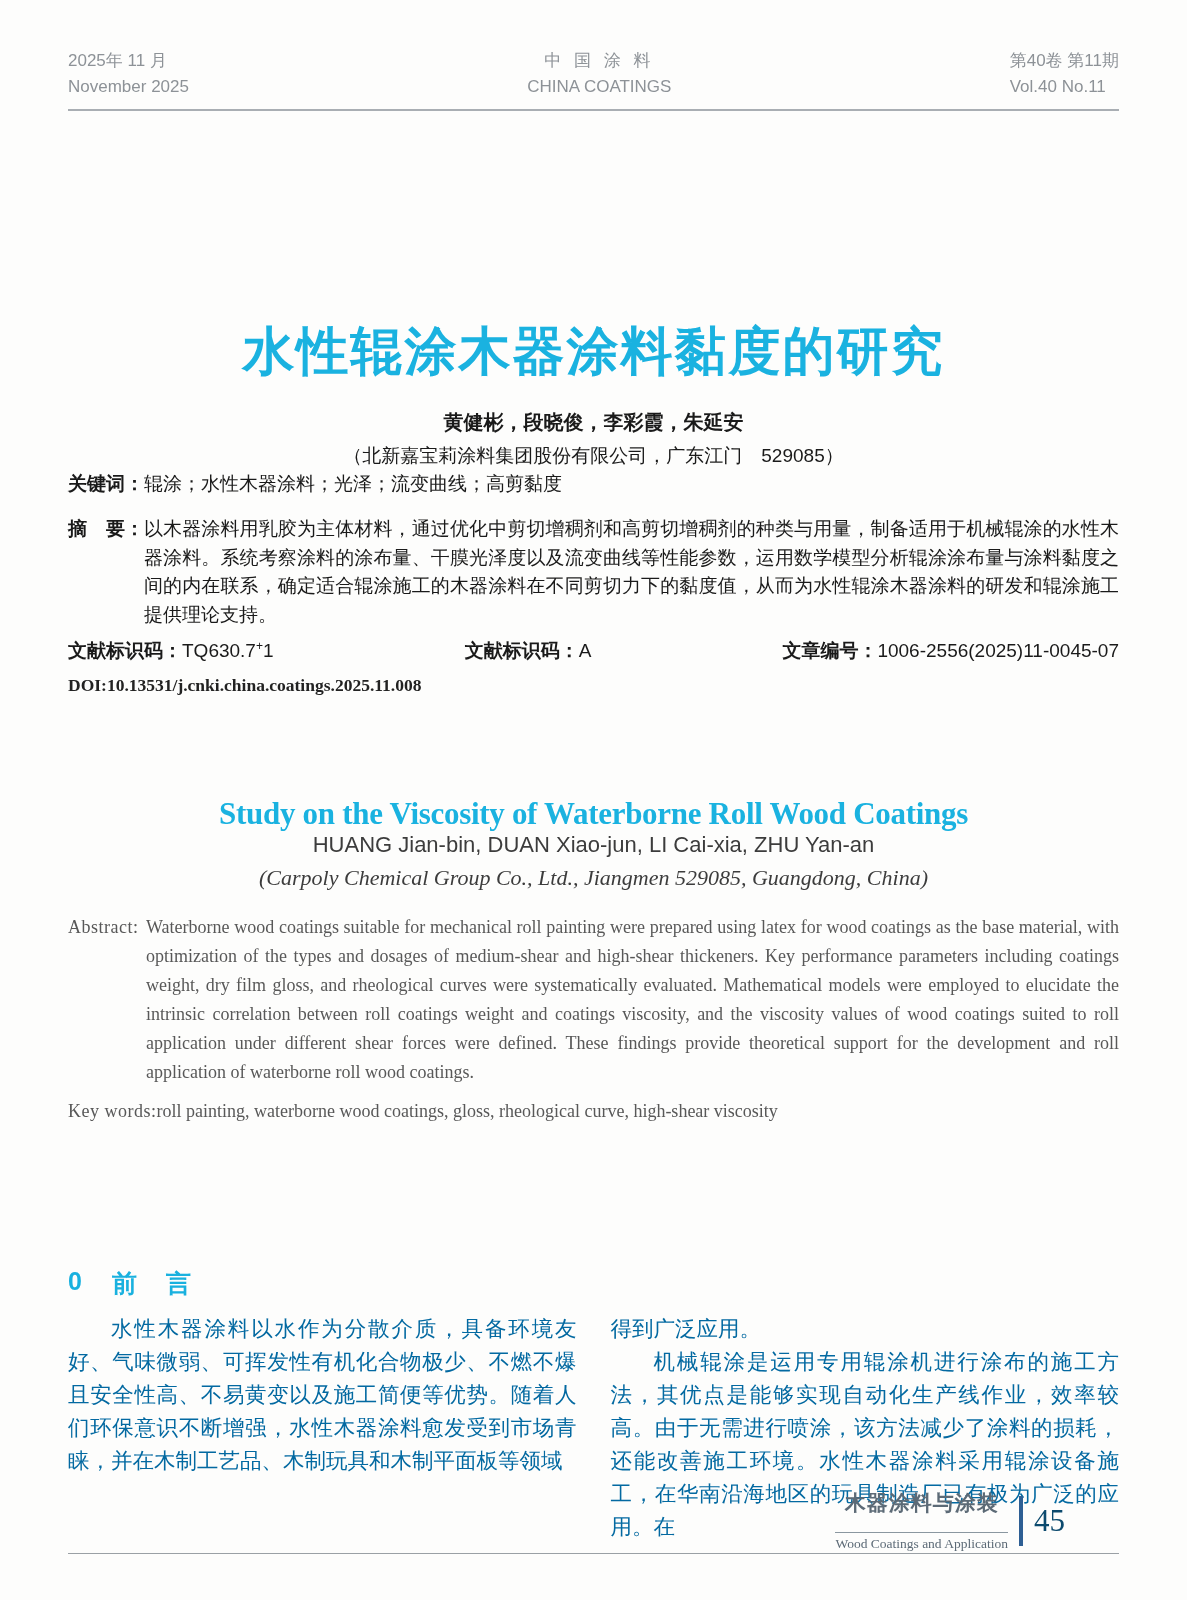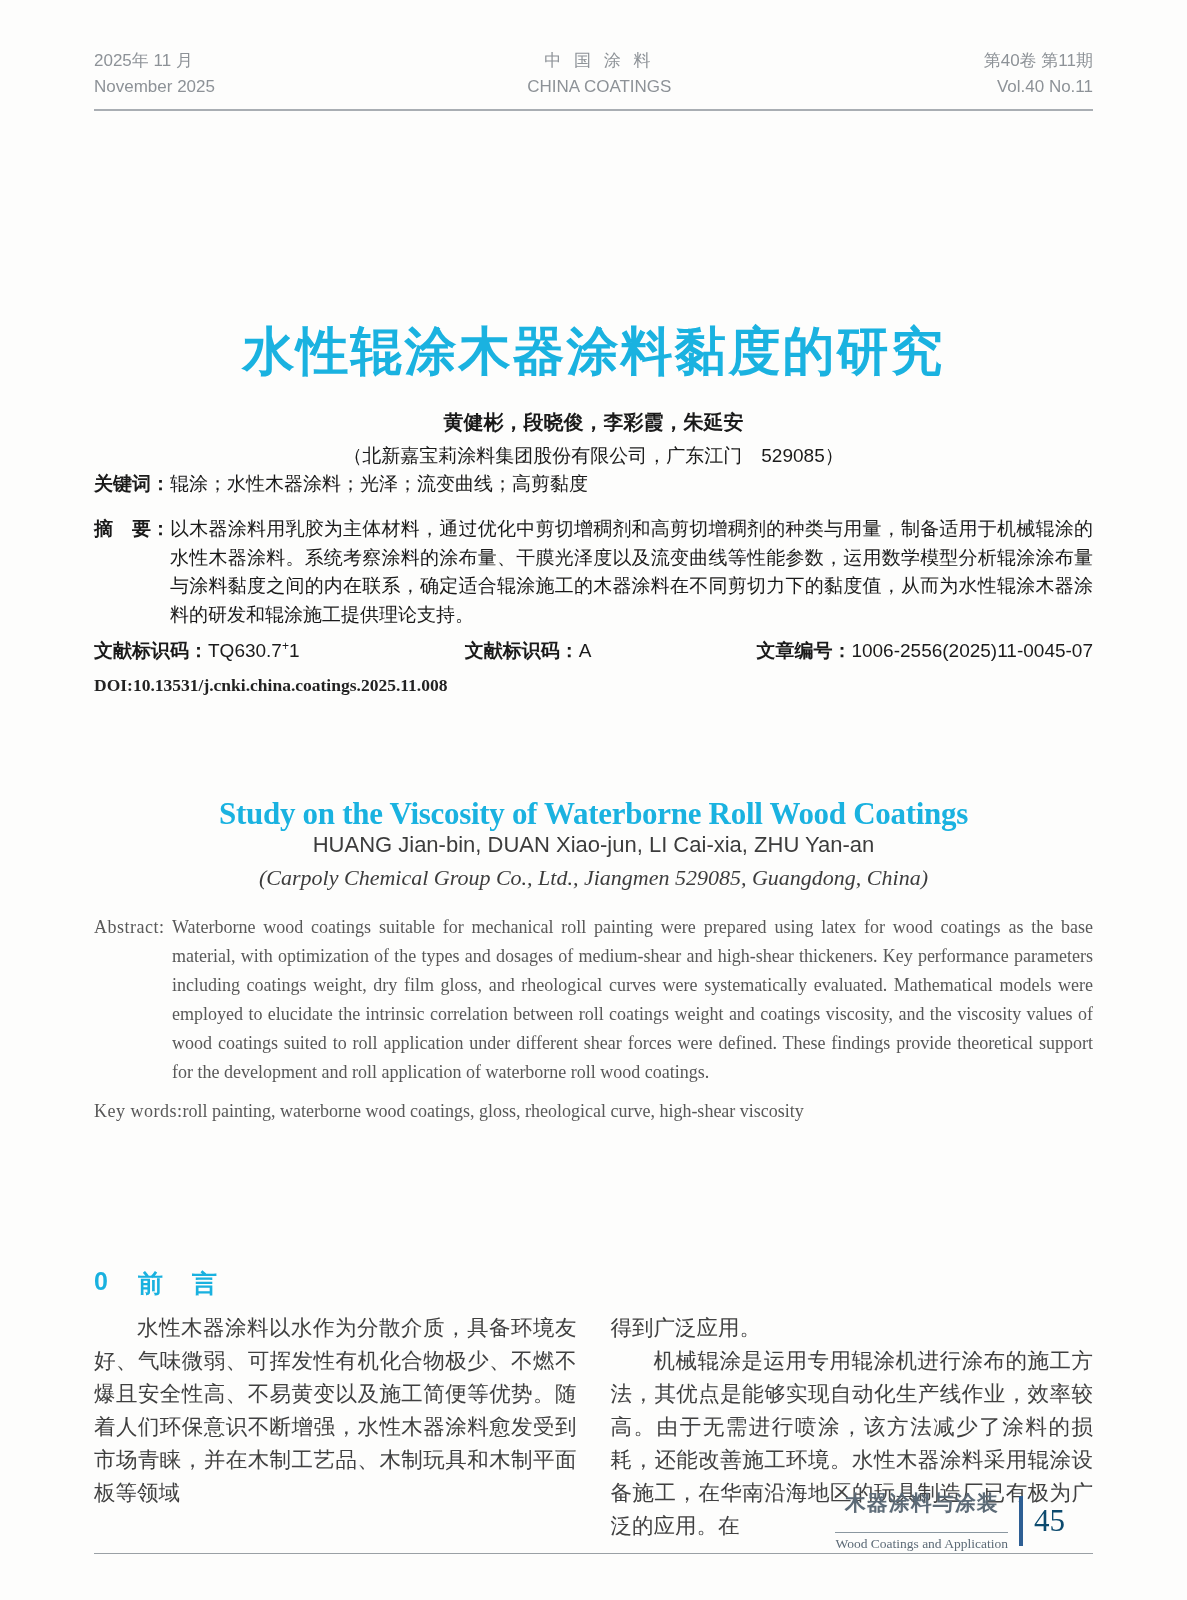--- a/index.html
+++ b/index.html
@@ -2,31 +2,31 @@
 <html><head>
 <meta charset="utf-8">
 <style>
   * { margin:0; padding:0; box-sizing:border-box; }
   html,body { background:#e8e8e8; }
   .page {
     position:relative; width:1187px; height:1600px; margin:0 auto;
     background:#fdfdfc; overflow:hidden;
     font-family:"Liberation Sans", sans-serif; color:#1a1a1a;
   }
-  .content { padding:0 94px; }
+  .content { padding:0 68px; }
 
   
   .jheader {
     display:flex; justify-content:space-between; align-items:flex-end;
     padding-top:48px; padding-bottom:8px;
     border-bottom:2px solid #a9aeb3;
     color:#8d9297; font-size:17px; line-height:1.55; font-weight:500;
   }
   .jheader .hcol-center { text-align:center; }
-  .jheader .hcol-right  { text-align:right; }
+  .jheader .hcol-right  { }
   .jheader .cn { letter-spacing:4px; }
 
   
   .title-cn {
     margin-top:206px; text-align:center;
     font-size:52px; font-weight:900; letter-spacing:2px;
     color:#1ab2e0;
   }
   .authors-cn { margin-top:22px; text-align:center; font-size:20px; font-weight:700; }
   .affil-cn   { margin-top:7px;  text-align:center; font-size:19px; font-weight:500; }
@@ -70,22 +70,22 @@
 
   
   .section-head {
     margin-top:141px; display:flex; gap:28px;
     font-size:25px; font-weight:700; color:#19b1df; letter-spacing:2px;
   }
 
   
   .columns {
     display:flex; gap:34px; margin-top:13px;
-    font-family:Liberation Mono, monospace;
-    font-size:21.5px; line-height:33px; color:#404040; text-align:justify;
+    font-family:Liberation Serif, serif;
+    font-size:21.5px; line-height:33px; color:#0369a1; text-align:justify;
   }
   .columns .col { flex:1 1 0; }
   .columns p { margin:0; }
   .columns p.indent { text-indent:2em; }
 
   
   .footnote-rule { margin-top:9px; border-top:1.5px solid #9aa0a5; }
 
   
   .pfooter {

